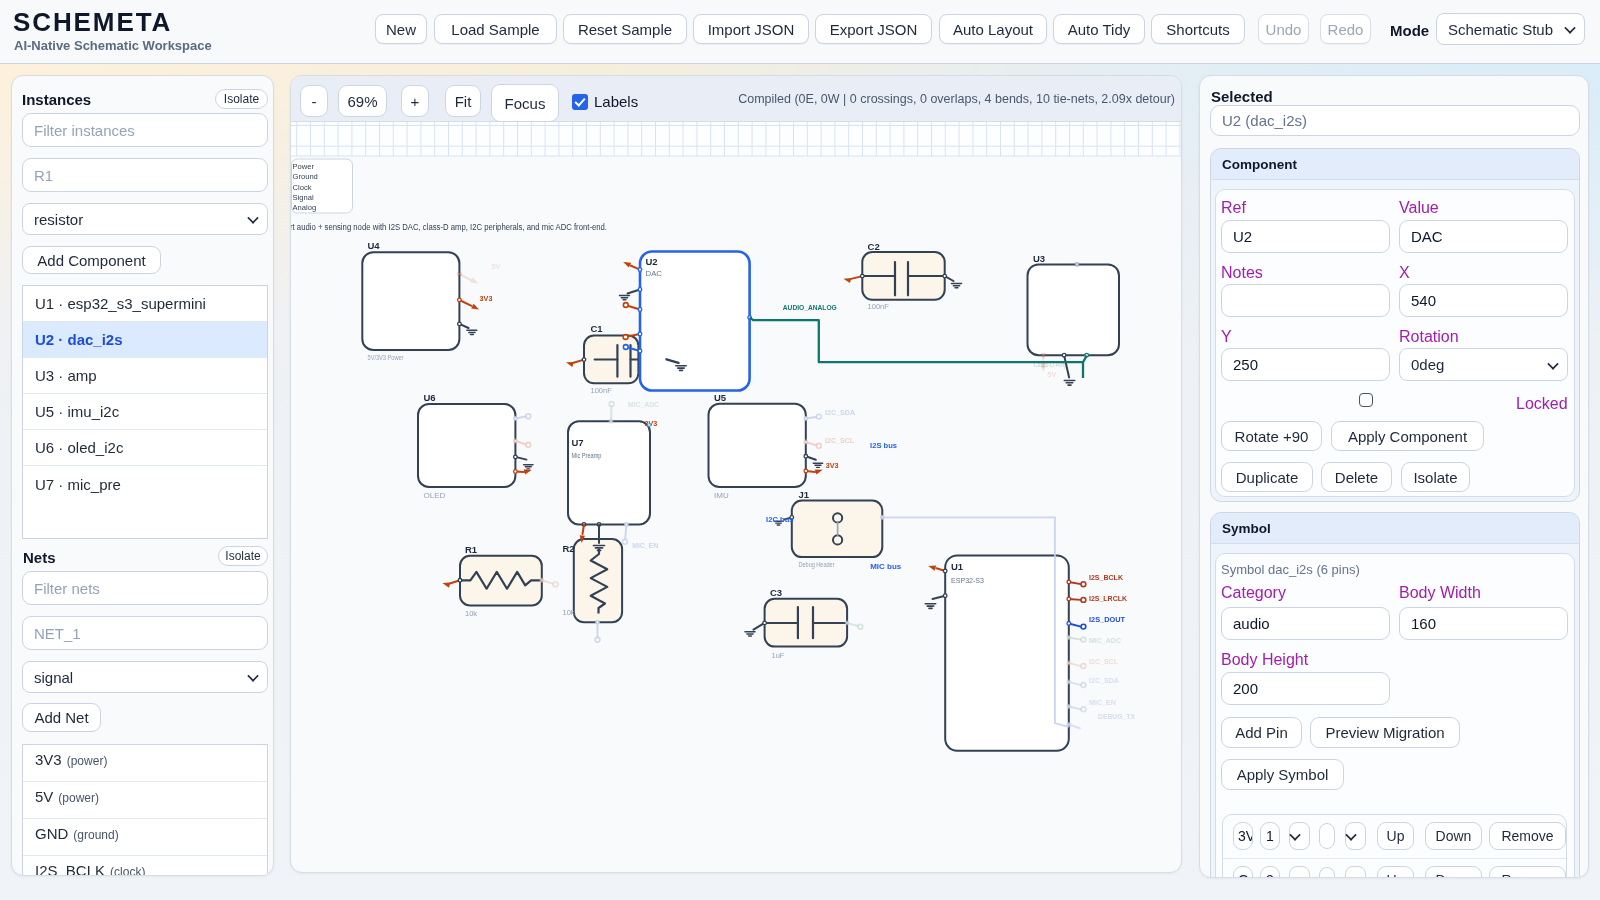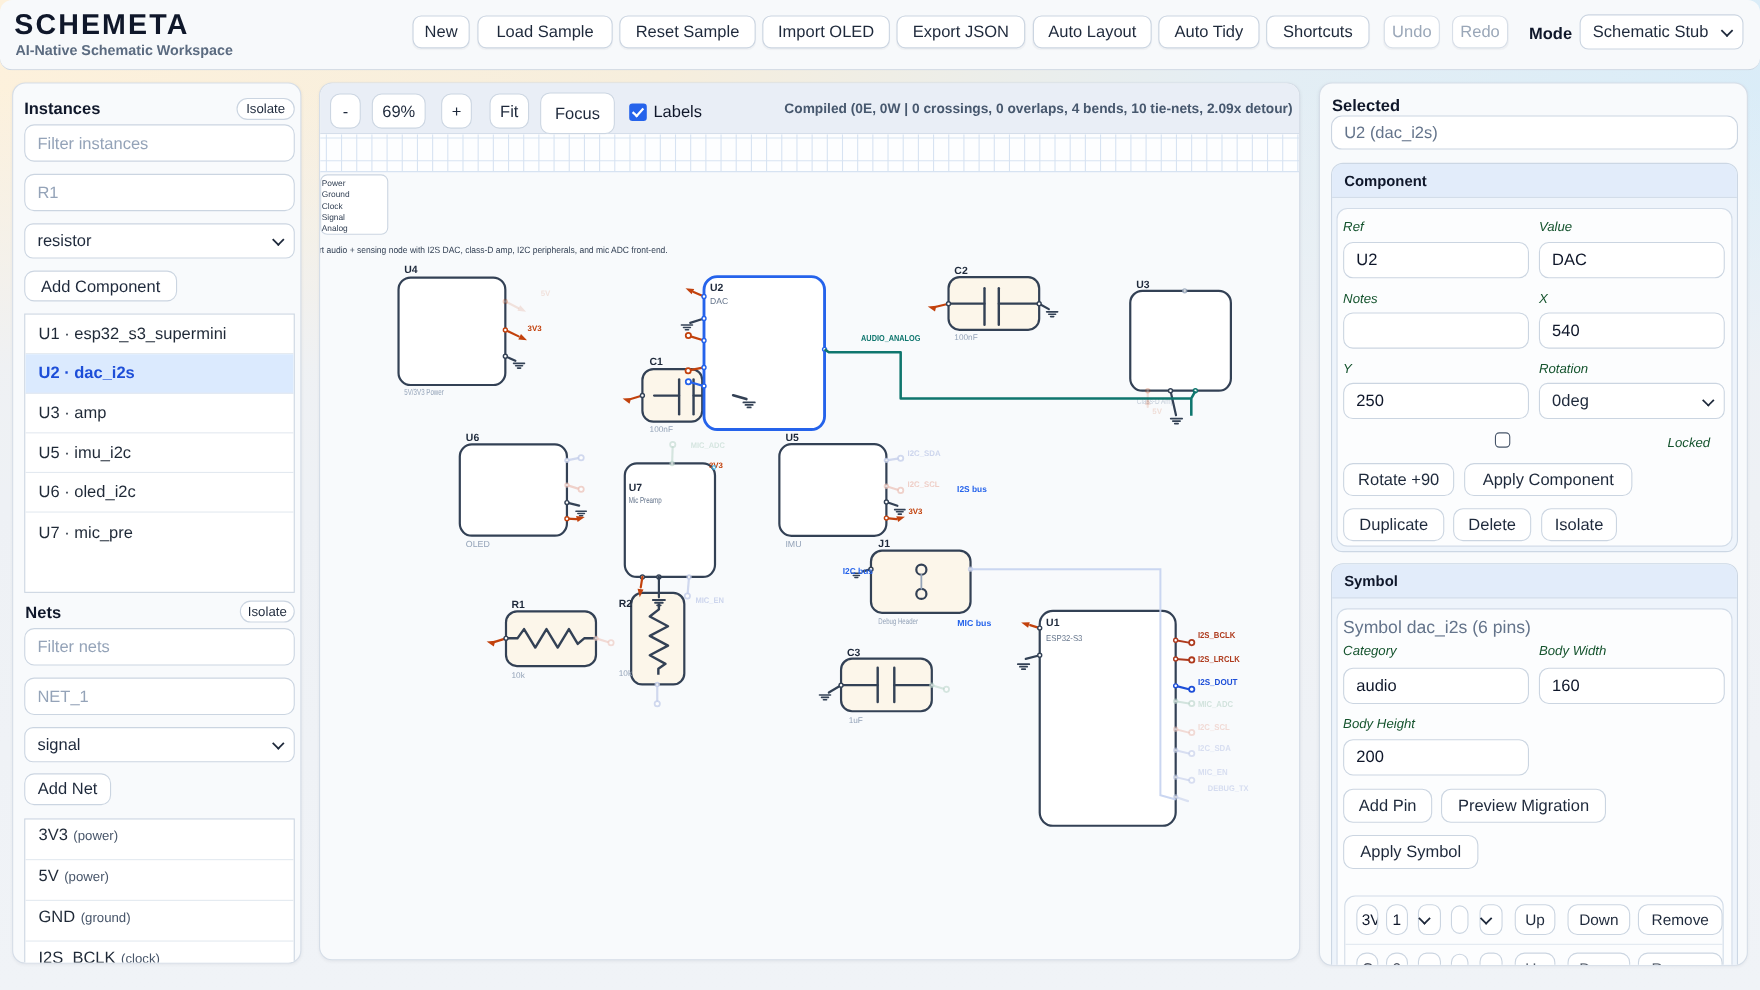--- a/index.html
+++ b/index.html
@@ -6,21 +6,21 @@
 html,body { width:1600px; height:900px; overflow:hidden; }
 body {
   font-family:"Liberation Sans", sans-serif;
   background:
     linear-gradient(to bottom, rgba(238,241,245,0) 0px, rgba(238,241,245,0) 80px, rgba(238,241,245,.95) 340px, #eef1f5 460px, #f0f3f7 900px),
     linear-gradient(100deg, #fdf1dc 0%, #f6eedd 35%, #e4eef4 65%, #d7ecf9 100%);
   position:relative; color:#0f172a;
 }
 .hdr {
   position:absolute; left:0; top:0; width:1600px; height:64px;
-  background:#f7f9fb; border-bottom:1px solid #cbd5e1;border-radius:11px;
+  background:#f7f9fb; border-bottom:1px solid #cbd5e1;
 }
 .hdr h1 { position:absolute; left:13px; top:7px; font-size:26px; letter-spacing:1.9px; color:#0f172a; font-weight:bold; }
 .hdr .sub { position:absolute; left:14px; top:38px; font-size:13px; font-weight:bold; color:#5b6b80; }
 .btn {
   position:absolute; top:14px; height:30px; background:#fff; border:1px solid #cbd5e1;
   border-radius:8px; display:flex; align-items:center; justify-content:center;
   font-size:15px; color:#1e293b; box-shadow:0 1px 1px rgba(15,23,42,.04);
 }
 .btn.dis { color:#9aa7b8; border-color:#d8dfe8; }
 .modelbl { position:absolute; top:22px; left:1390px; font-size:15px; font-weight:bold; color:#0f172a; }
@@ -50,40 +50,40 @@
 }
 .listbox { position:absolute; background:#fff; border:1px solid #cbd5e1; border-radius:0; overflow:hidden; }
 .lrow { height:36.1px; border-bottom:1px solid #e3e9f0; display:flex; align-items:center; padding-left:12px; font-size:15px; color:#1f2937; }
 .lrow:last-child { border-bottom:none; }
 .lrow.on { background:#dbeafe; color:#1d4ed8; font-weight:bold; }
 .nrow { height:37px; border-bottom:1px solid #e3e9f0; display:flex; align-items:baseline; padding-left:12px; padding-top:5.5px; font-size:15px; color:#1f2937; }
 .nrow small { font-size:12px; color:#475569; margin-left:5px; }
 
 #ctb { position:absolute; left:0; top:0; width:100%; height:46px; background:#e9eef6; border-bottom:1px solid #d3dce8; border-radius:11px 11px 0 0; }
 .tbtn { position:absolute; top:9px; height:32px; background:#fff; border:1px solid #ccd6e2; border-radius:9px; display:flex; align-items:center; justify-content:center; font-size:15px; color:#1e293b; }
-#compiled { position:absolute; right:6px; top:0; height:46px; display:flex; align-items:center; font-size:12.5px; font-weight:bold; color:#47586e;margin-left:12px; }
+#compiled { position:absolute; right:6px; top:0; height:46px; display:flex; align-items:center; font-size:12.5px; font-weight:normal; color:#47586e;margin-left:12px; }
 .cb { position:absolute; width:16px; height:16px; background:#2563eb; border-radius:3px; }
 .cb:after { content:""; position:absolute; left:5px; top:1.5px; width:4px; height:8px; border-right:2.2px solid #fff; border-bottom:2.2px solid #fff; transform:rotate(42deg); }
 
 .sect { position:absolute; background:#eef4fb; border:1px solid #ccd7e4; border-radius:11px; overflow:hidden; }
 .sect .shead { height:31px; background:#e2ecfa; border-bottom:1px solid #d3dde9; display:flex; align-items:center; padding-left:11px; font-size:13.5px; font-weight:bold; color:#0f172a; }
 .card { position:absolute; background:#fcfdfe; border:1px solid #d2dce8; border-radius:10px; }
-.flbl { position:absolute; font-size:12px; color:#14532d;font-style:italic; }
+.flbl { position:absolute; font-size:16px; color:#a21caf; }
 .gray { color:#64748b; }
 </style>
 </head>
 <body>
 
 <div class="hdr">
   <h1>SCHEMETA</h1>
   <div class="sub">AI-Native Schematic Workspace</div>
   <div class="btn" style="left:375px;width:52px;">New</div>
   <div class="btn" style="left:434px;width:123px;">Load Sample</div>
   <div class="btn" style="left:563px;width:124px;">Reset Sample</div>
-  <div class="btn" style="left:693px;width:116px;">Import OLED</div>
+  <div class="btn" style="left:693px;width:116px;">Import JSON</div>
   <div class="btn" style="left:815px;width:117px;">Export JSON</div>
   <div class="btn" style="left:939px;width:108px;">Auto Layout</div>
   <div class="btn" style="left:1053px;width:92px;">Auto Tidy</div>
   <div class="btn" style="left:1151px;width:94px;">Shortcuts</div>
   <div class="btn dis" style="left:1258px;width:51px;">Undo</div>
   <div class="btn dis" style="left:1320px;width:51px;">Redo</div>
   <div class="modelbl">Mode</div>
   <div class="sel" style="left:1436px;top:13px;width:149px;height:32px;">Schematic Stub</div>
 </div>
 
@@ -416,21 +416,21 @@
   <div class="sbtn" style="left:21px;top:345px;width:101px;height:30px;">Rotate +90</div>
   <div class="sbtn" style="left:131px;top:345px;width:153px;height:30px;">Apply Component</div>
   <div class="sbtn" style="left:21px;top:386px;width:92px;height:30px;">Duplicate</div>
   <div class="sbtn" style="left:121px;top:386px;width:71px;height:30px;">Delete</div>
   <div class="sbtn" style="left:201px;top:386px;width:69px;height:30px;">Isolate</div>
 
   <div class="sect" style="left:10px;top:436px;width:370px;height:378px;">
     <div class="shead">Symbol</div>
   </div>
   <div class="card" style="left:15px;top:477px;width:360px;height:347px;"></div>
-  <div style="position:absolute;left:21px;top:486px;font-size:16px;color:#64748b;">Symbol dac_i2s (6 pins)</div>
+  <div style="position:absolute;left:21px;top:486px;font-size:13px;color:#64748b;">Symbol dac_i2s (6 pins)</div>
   <div class="flbl" style="left:21px;top:508px;">Category</div>
   <div class="flbl" style="left:199px;top:508px;">Body Width</div>
   <div class="inp" style="left:21px;top:531px;width:169px;height:33px;">audio</div>
   <div class="inp" style="left:199px;top:531px;width:169px;height:33px;">160</div>
   <div class="flbl" style="left:21px;top:575px;">Body Height</div>
   <div class="inp" style="left:21px;top:596px;width:169px;height:33px;">200</div>
   <div class="sbtn" style="left:21px;top:641px;width:81px;height:31px;">Add Pin</div>
   <div class="sbtn" style="left:110px;top:641px;width:150px;height:31px;">Preview Migration</div>
   <div class="sbtn" style="left:21px;top:683px;width:123px;height:31px;">Apply Symbol</div>
   <div class="card" style="left:22px;top:738px;width:345px;height:86px;">

